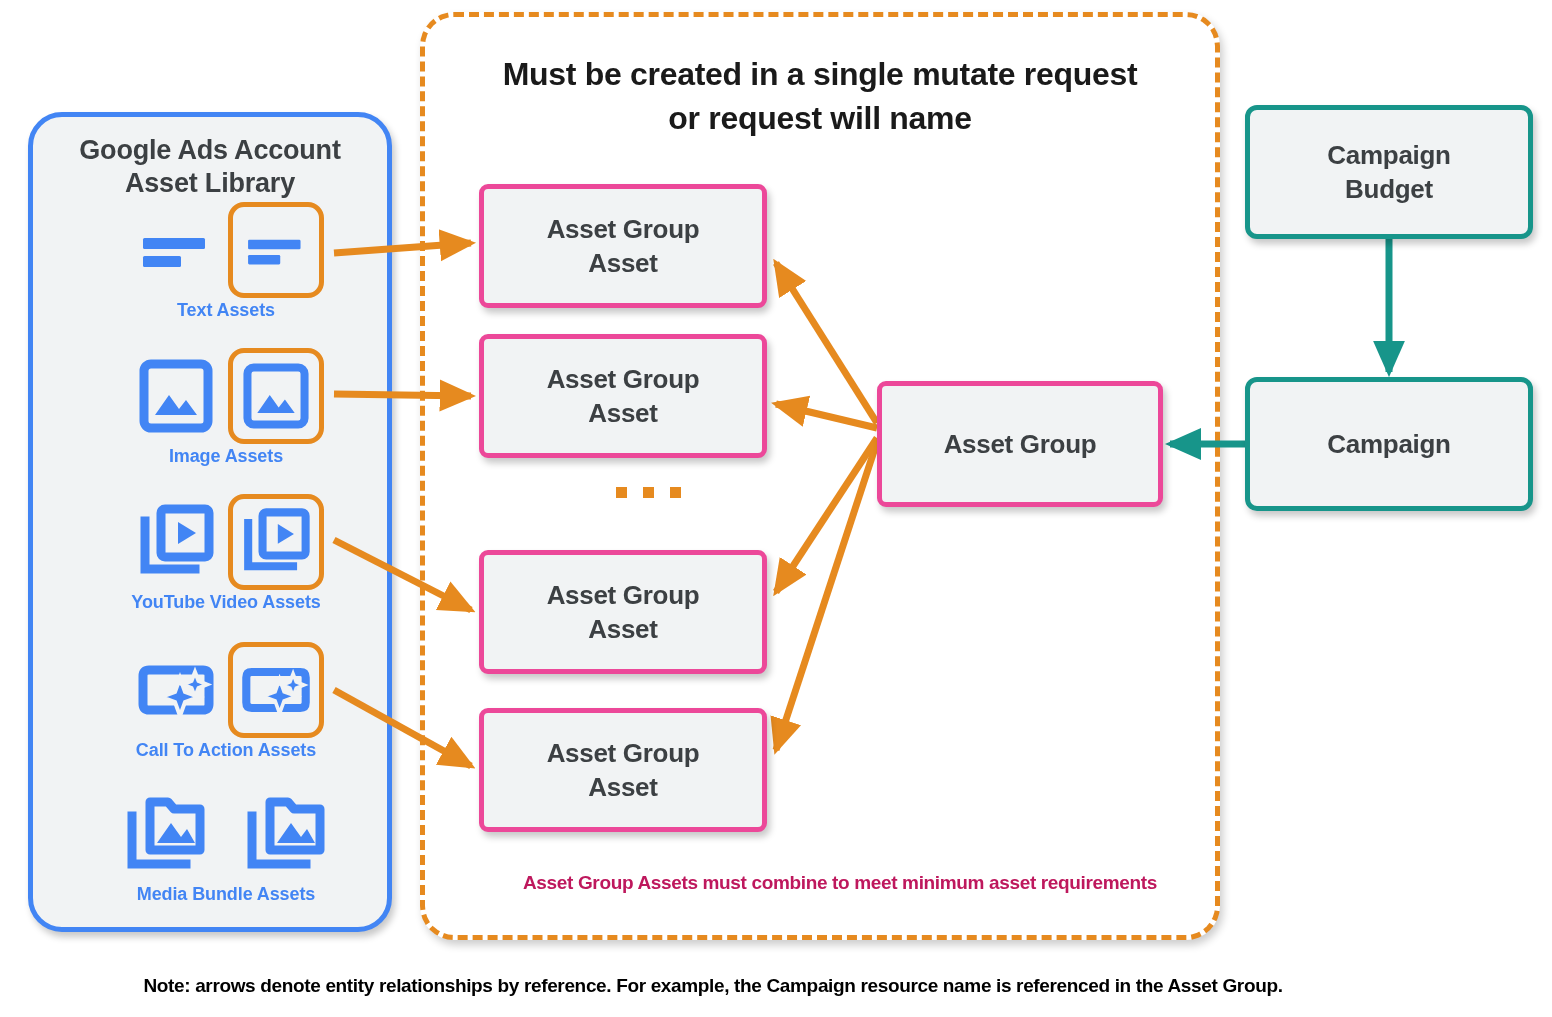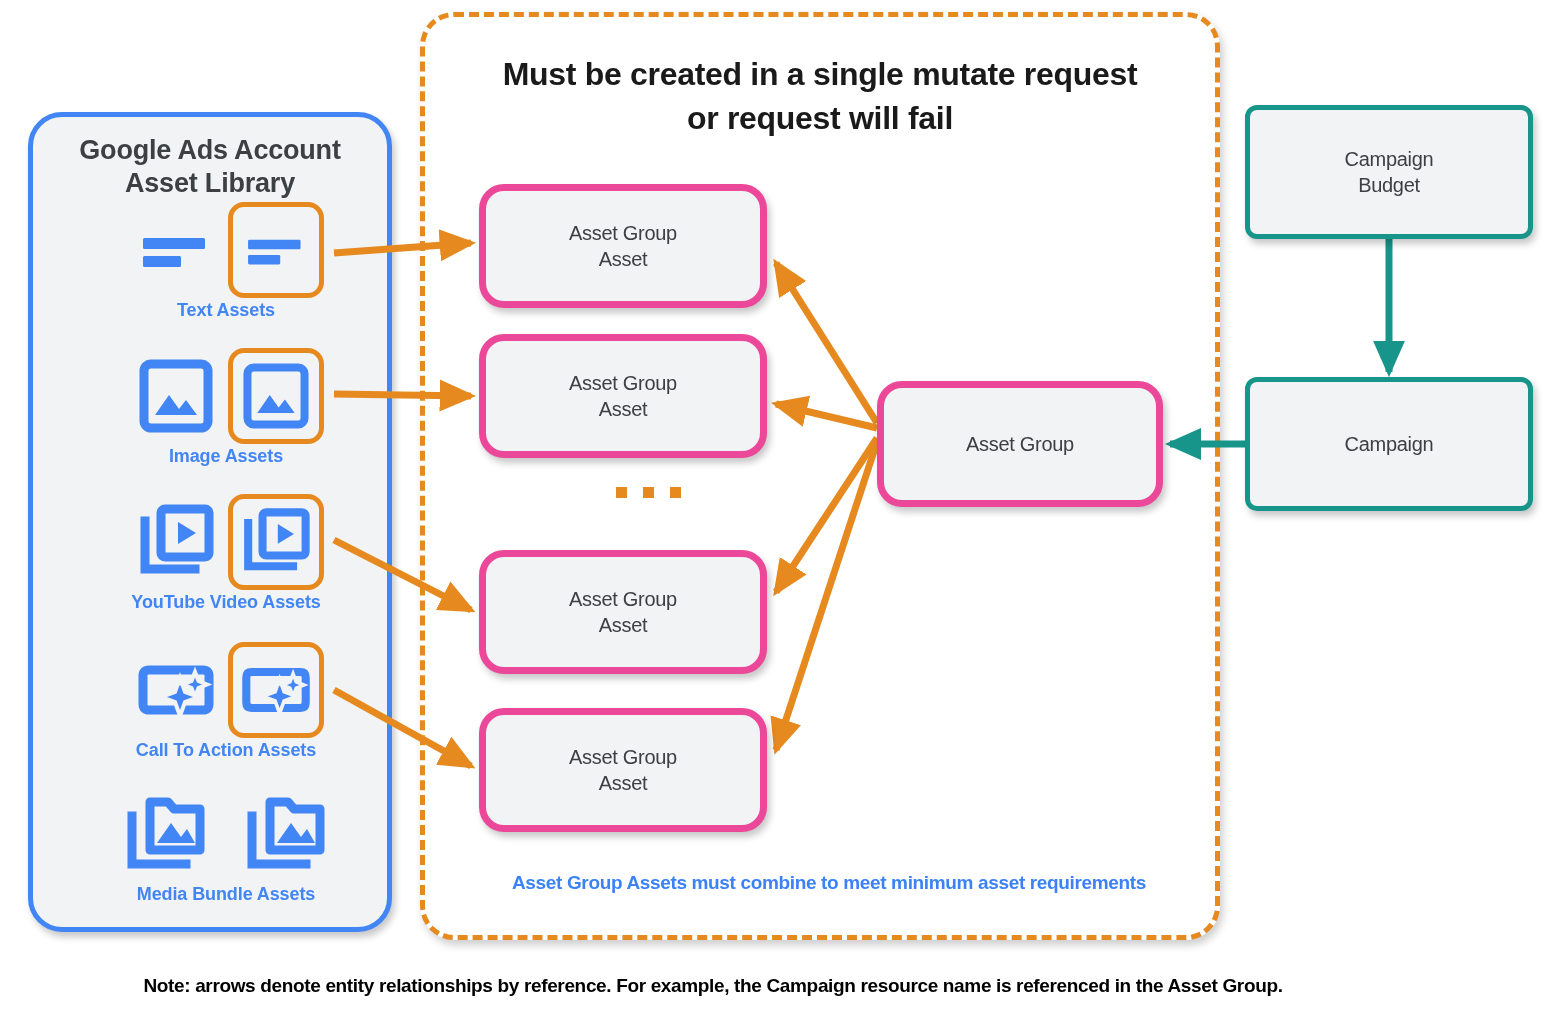--- a/index.html
+++ b/index.html
@@ -89,54 +89,54 @@
     top: 52px;
     width: 760px;
     text-align: center;
     font-size: 32px;
     font-weight: bold;
     color: #1a1a1a;
     line-height: 1.38;
     letter-spacing: -0.3px;
   }
   #mutate-footnote {
-    left: 449px;
+    left: 460px;
     top: 872px;
     width: 760px;
     text-align: center;
     font-size: 19px;
     font-weight: bold;
-    color: #3b82f6;
+    color: #be185d;
     letter-spacing: -0.35px;
   }
 
   
   .node {
     position: absolute;
     background: #f1f3f4;
     box-sizing: border-box;
     display: flex;
     align-items: center;
     justify-content: center;
     text-align: center;
     color: #3c4043;
     box-shadow: 3px 5px 7px rgba(0,0,0,0.22);
   }
   .node.orange {
-    border: 7px solid #ec4899;
-    border-radius: 25px;
+    border: 5px solid #ec4899;
+    border-radius: 9px;
     align-items: center;
   }
   .node.teal {
     border: 5px solid #17958a;
     border-radius: 12px;
   }
   .node-label {
-    font-size: 20px;
-    font-weight: normal;
+    font-size: 26px;
+    font-weight: bold;
     line-height: 1.32;
     letter-spacing: -0.3px;
   }
 
   .aga { left: 479px; width: 288px; height: 124px; }
   #aga-0 { top: 184px; }
   #aga-1 { top: 334px; }
   #aga-2 { top: 550px; }
   #aga-3 { top: 708px; }
 
@@ -313,21 +313,21 @@
       <path d="M877 442 L776 750" marker-end="url(#arrow-orange)"></path>
     </g>
 
     <path d="M1389 239 L1389 372" stroke="#17958a" stroke-width="7" fill="none" marker-end="url(#arrow-teal)"></path>
 
     <path d="M1245 444 L1170 444" stroke="#17958a" stroke-width="7" fill="none" marker-end="url(#arrow-teal)"></path>
   </svg>
 
   <div id="mutate-heading" class="abs">
     <div>Must be created in a single mutate request</div>
-    <div>or request will fail</div>
+    <div>or request will name</div>
   </div>
 
   <div id="aga-0" class="node orange aga">
     <div class="node-label">
       <div>Asset Group</div>
       <div>Asset</div>
     </div>
   </div>
   <div id="aga-1" class="node orange aga">
     <div class="node-label">

